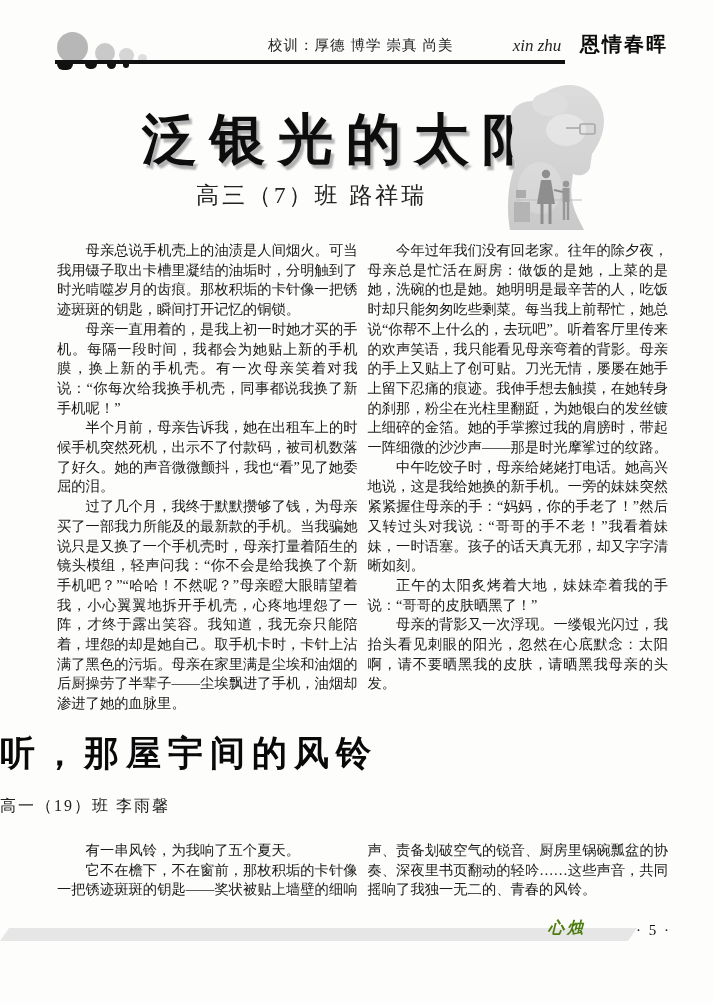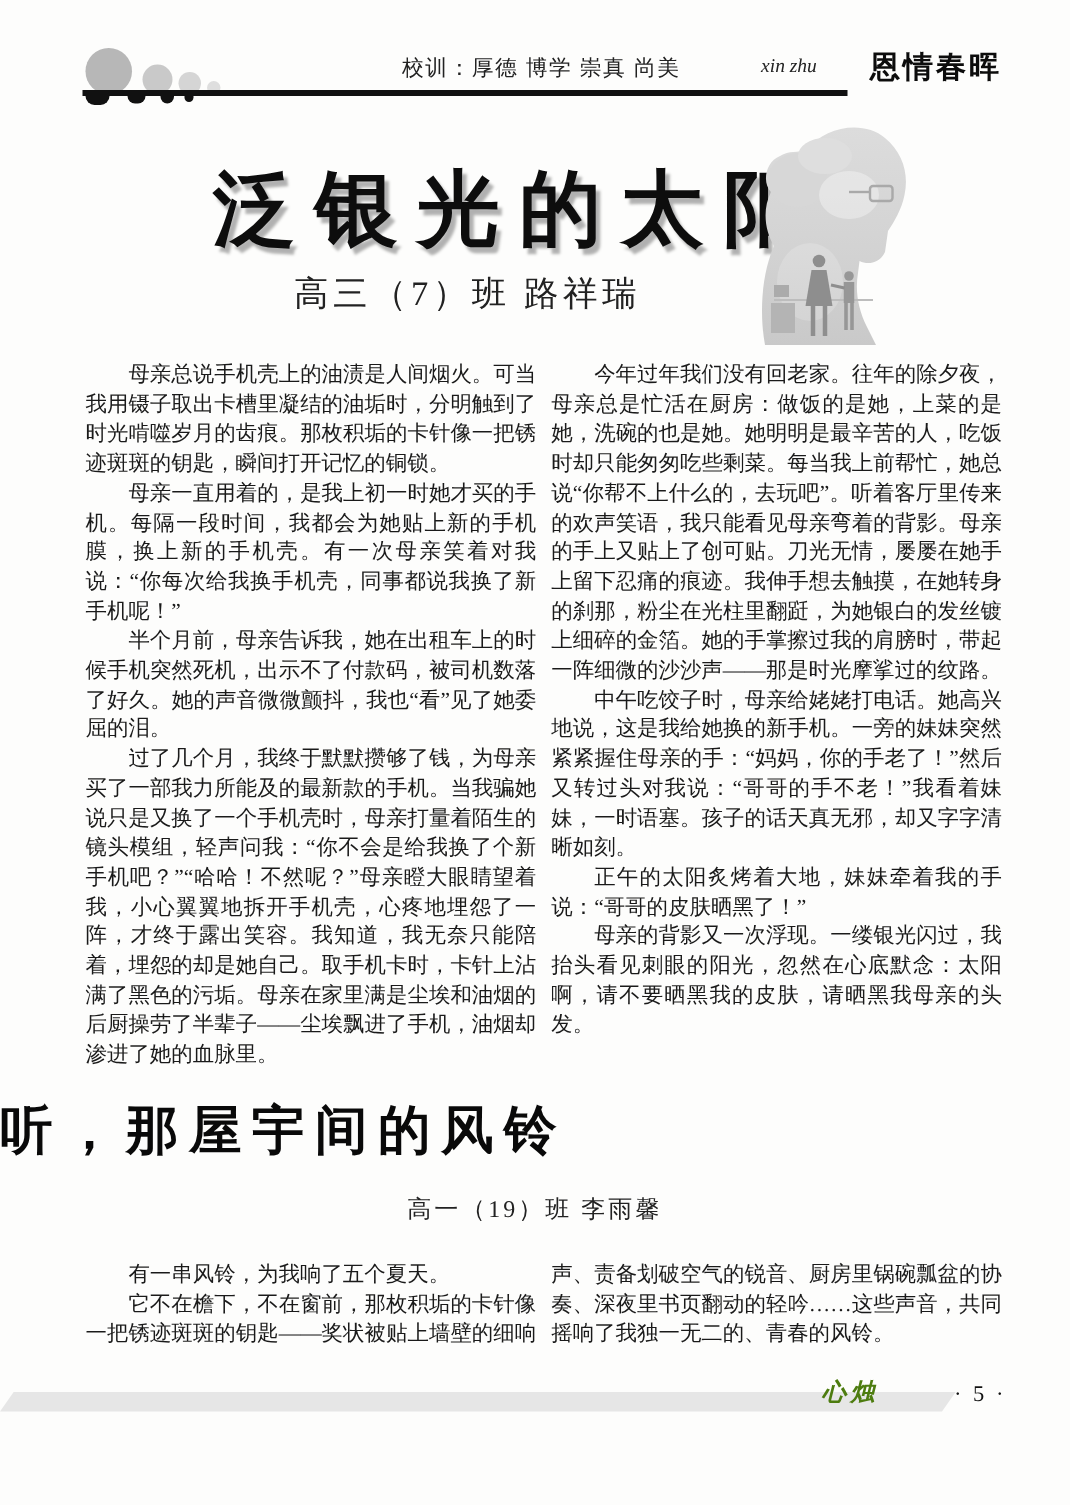--- a/index.html
+++ b/index.html
@@ -23,22 +23,22 @@
   .dot4 { left:83px; top:24px; width:9px;  height:9px;  background:#dedede; }
   .header-rule { position:absolute; left:55px; top:32px; width:510px; height:4px; background:#111; }
   .under-dots { position:absolute; left:55px; top:36px; width:90px; height:6px; }
   .udot { position:absolute; top:0; background:#111; border-radius:0 0 6px 6px; }
   .udot1 { left:2px;  width:16px; height:6px; }
   .udot2 { left:30px; width:12px; height:5px; }
   .udot3 { left:52px; width:9px;  height:5px; }
   .udot4 { left:68px; width:6px;  height:4px; }
   .motto { position:absolute; left:268px; top:8px; font-size:14.5px; letter-spacing:1px; color:#222;
            font-family:"Liberation Sans","DejaVu Sans",sans-serif; }
-  .pinyin { position:absolute; left:495px; top:8px; width:62px; text-align:center;
-            font-style:italic; font-size:13px; color:#222; }
+  .pinyin { position:absolute; left:506px; top:8px; width:62px; text-align:center;
+            font-style:italic; font-size:17px; color:#222; }
   .column-title { position:absolute; left:580px; top:3px; font-size:20px; font-weight:bold;
                   letter-spacing:2px; color:#0c0c0c;
                   font-family:"Liberation Sans","DejaVu Sans",sans-serif; }
 
   
   .a1-title { position:absolute; left:142px; top:103px; font-size:55px; font-weight:bold;
               letter-spacing:13px; color:#0d0d0d;
               font-family:"Liberation Sans","DejaVu Sans",sans-serif;
               text-shadow:3px 4px 2px rgba(0,0,0,0.30); }
   .a1-byline { position:absolute; left:196px; top:180px; font-size:23px; letter-spacing:3px; color:#222; }
@@ -56,21 +56,21 @@
   #a1-body { top:241px; height:474px; }
   #a2-body { top:841px; height:82px; }
   .para { text-indent:2em; margin:0; }
   .teacher { text-align:right; font-weight:bold; margin-top:8px; padding-right:4px;
              font-family:"Liberation Sans","DejaVu Sans",sans-serif; font-size:14.5px; }
 
   
   .a2-title { position:absolute; left:0; top:730px; width:713px; text-align:left;
               font-size:35px; font-weight:bold; letter-spacing:7px; color:#090909;
               font-family:"Liberation Sans","DejaVu Sans",sans-serif; }
-  .a2-byline { position:absolute; left:0; top:796px; width:713px; text-align:center;
+  .a2-byline { position:absolute; left:0; top:796px; width:713px; 
                font-size:16px; letter-spacing:2px; color:#222; }
 
   
   .footer-band { position:absolute; left:0; top:928px; width:628px; height:13px;
                  background:#e6e6e6; transform:skewX(-35deg); transform-origin:left bottom; }
   .footer-script { position:absolute; left:548px; top:918px; font-size:16px; font-weight:bold;
                    font-style:italic; letter-spacing:3px; color:#4d7c0f;text-align:right; }
   .footer-page { position:absolute; left:636px; top:922px; font-size:15px; letter-spacing:2px; color:#111; }
 </style>
 </head>

